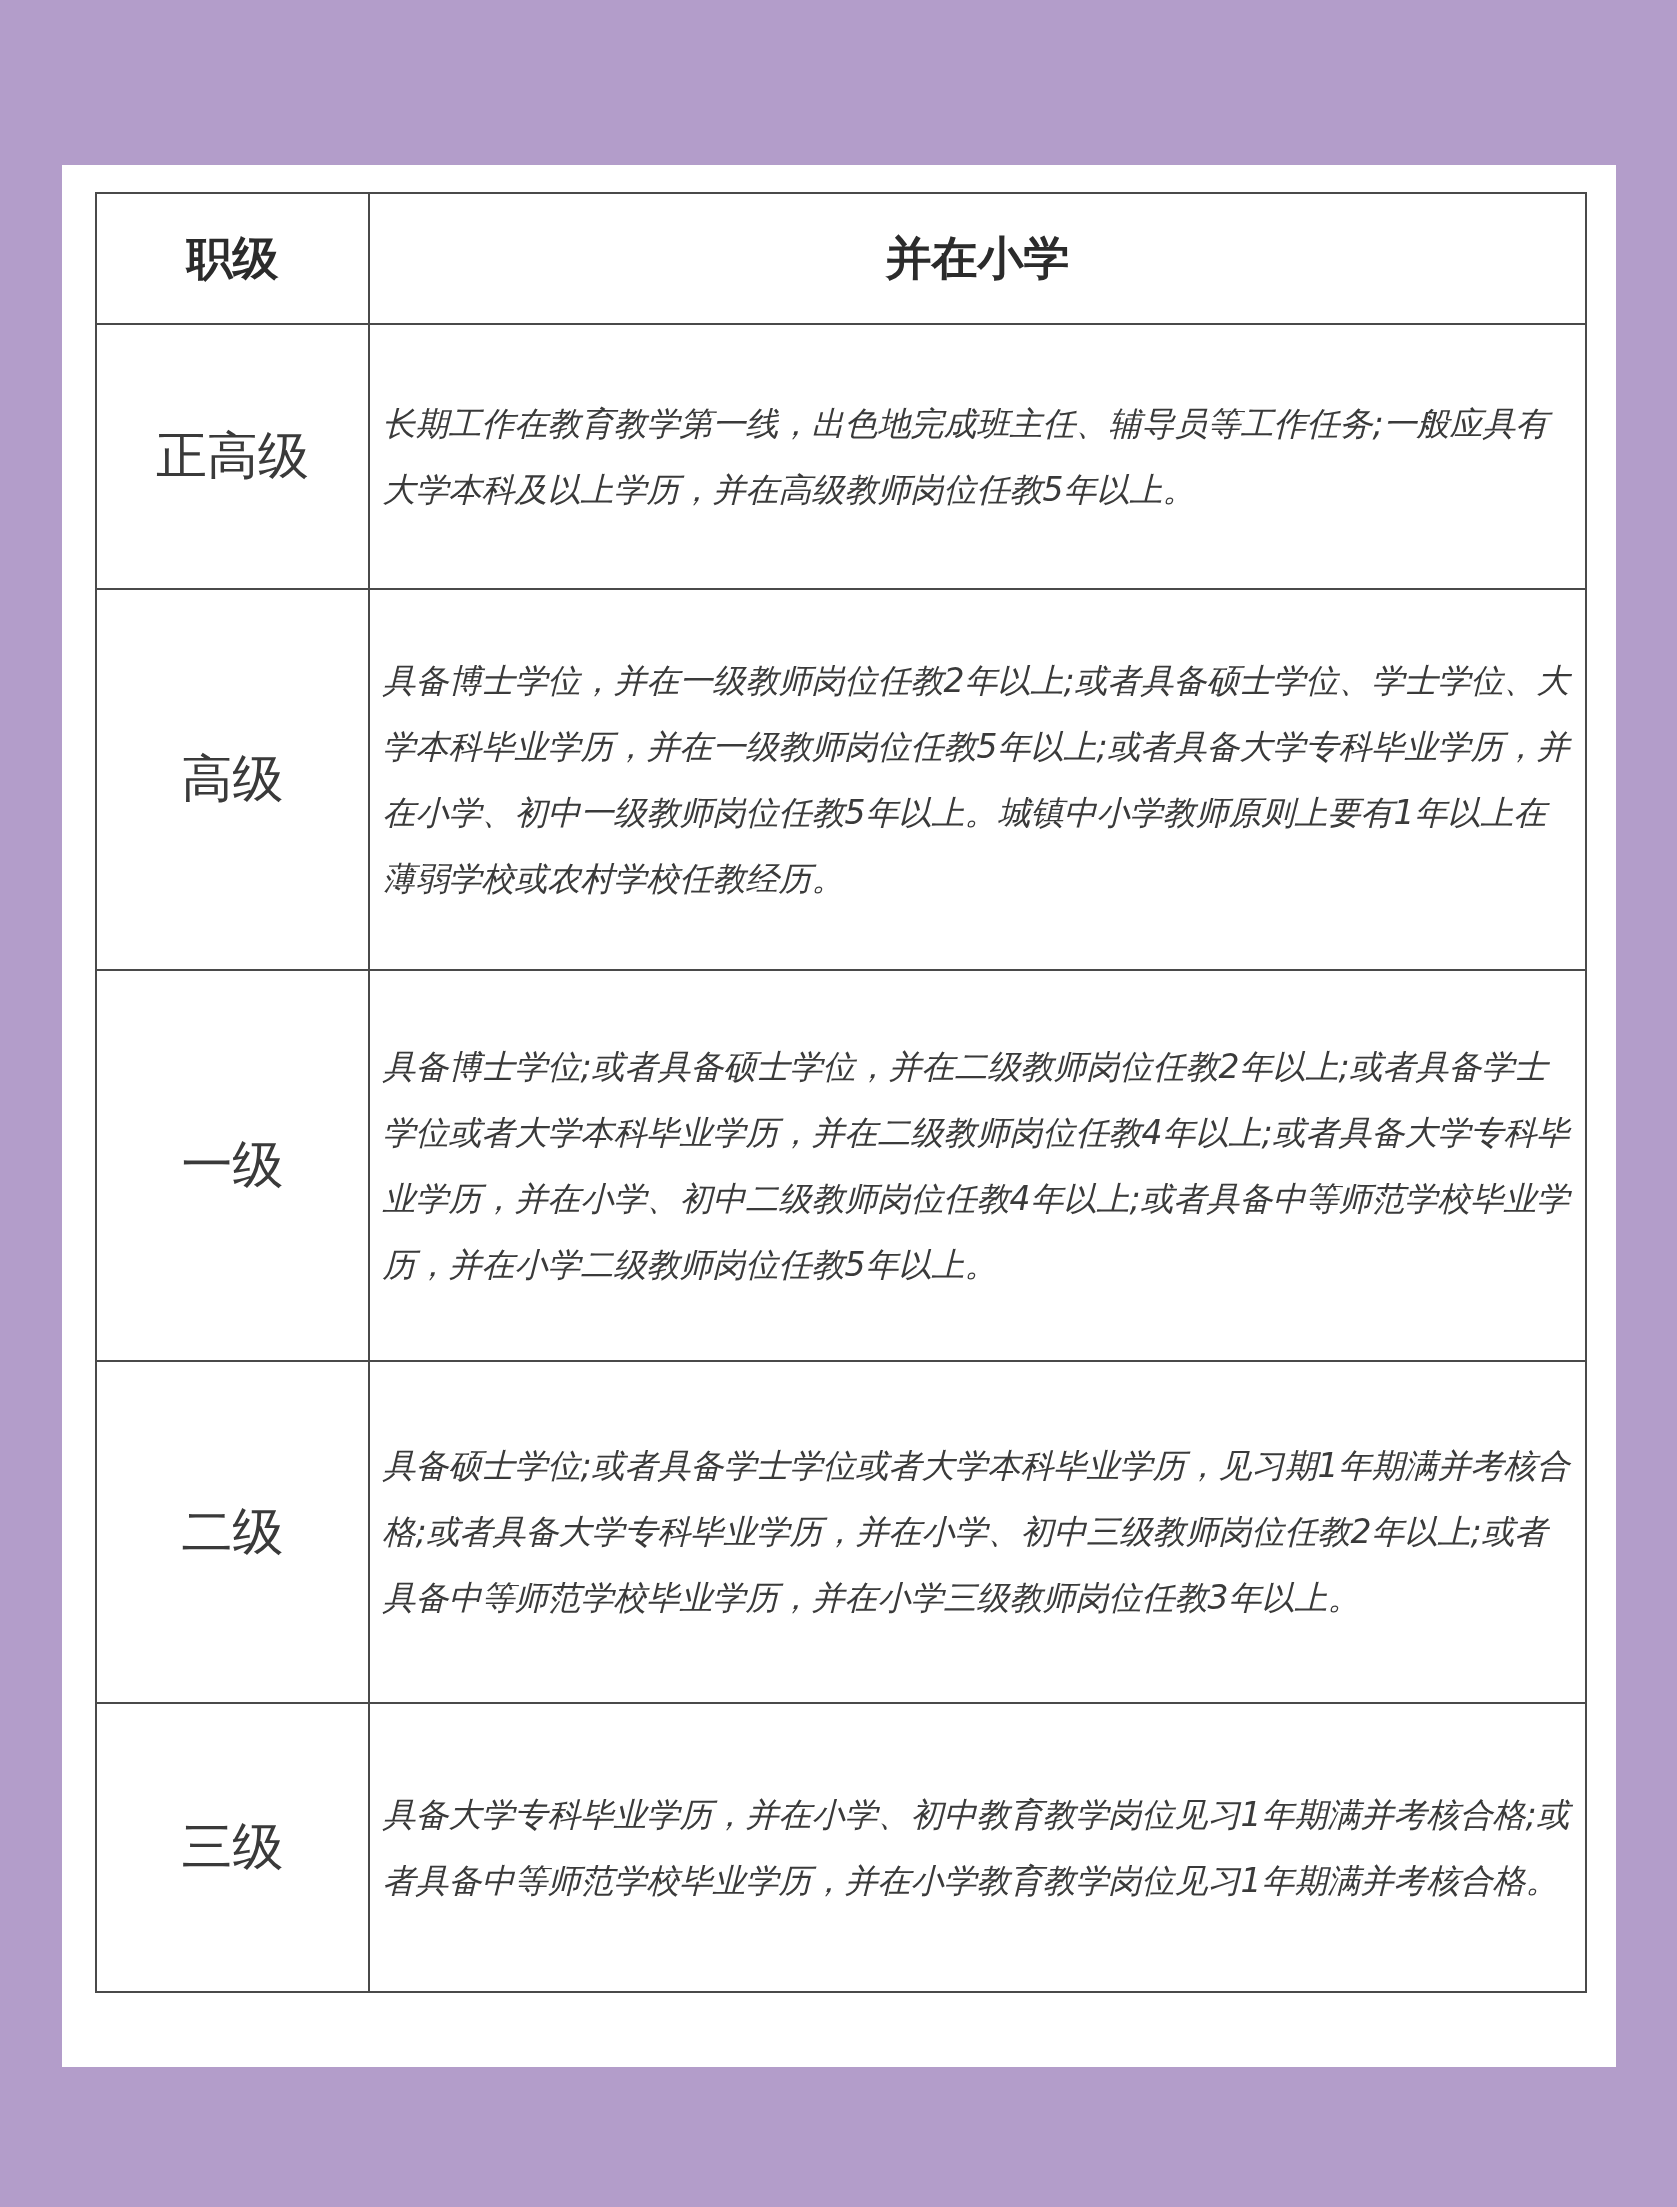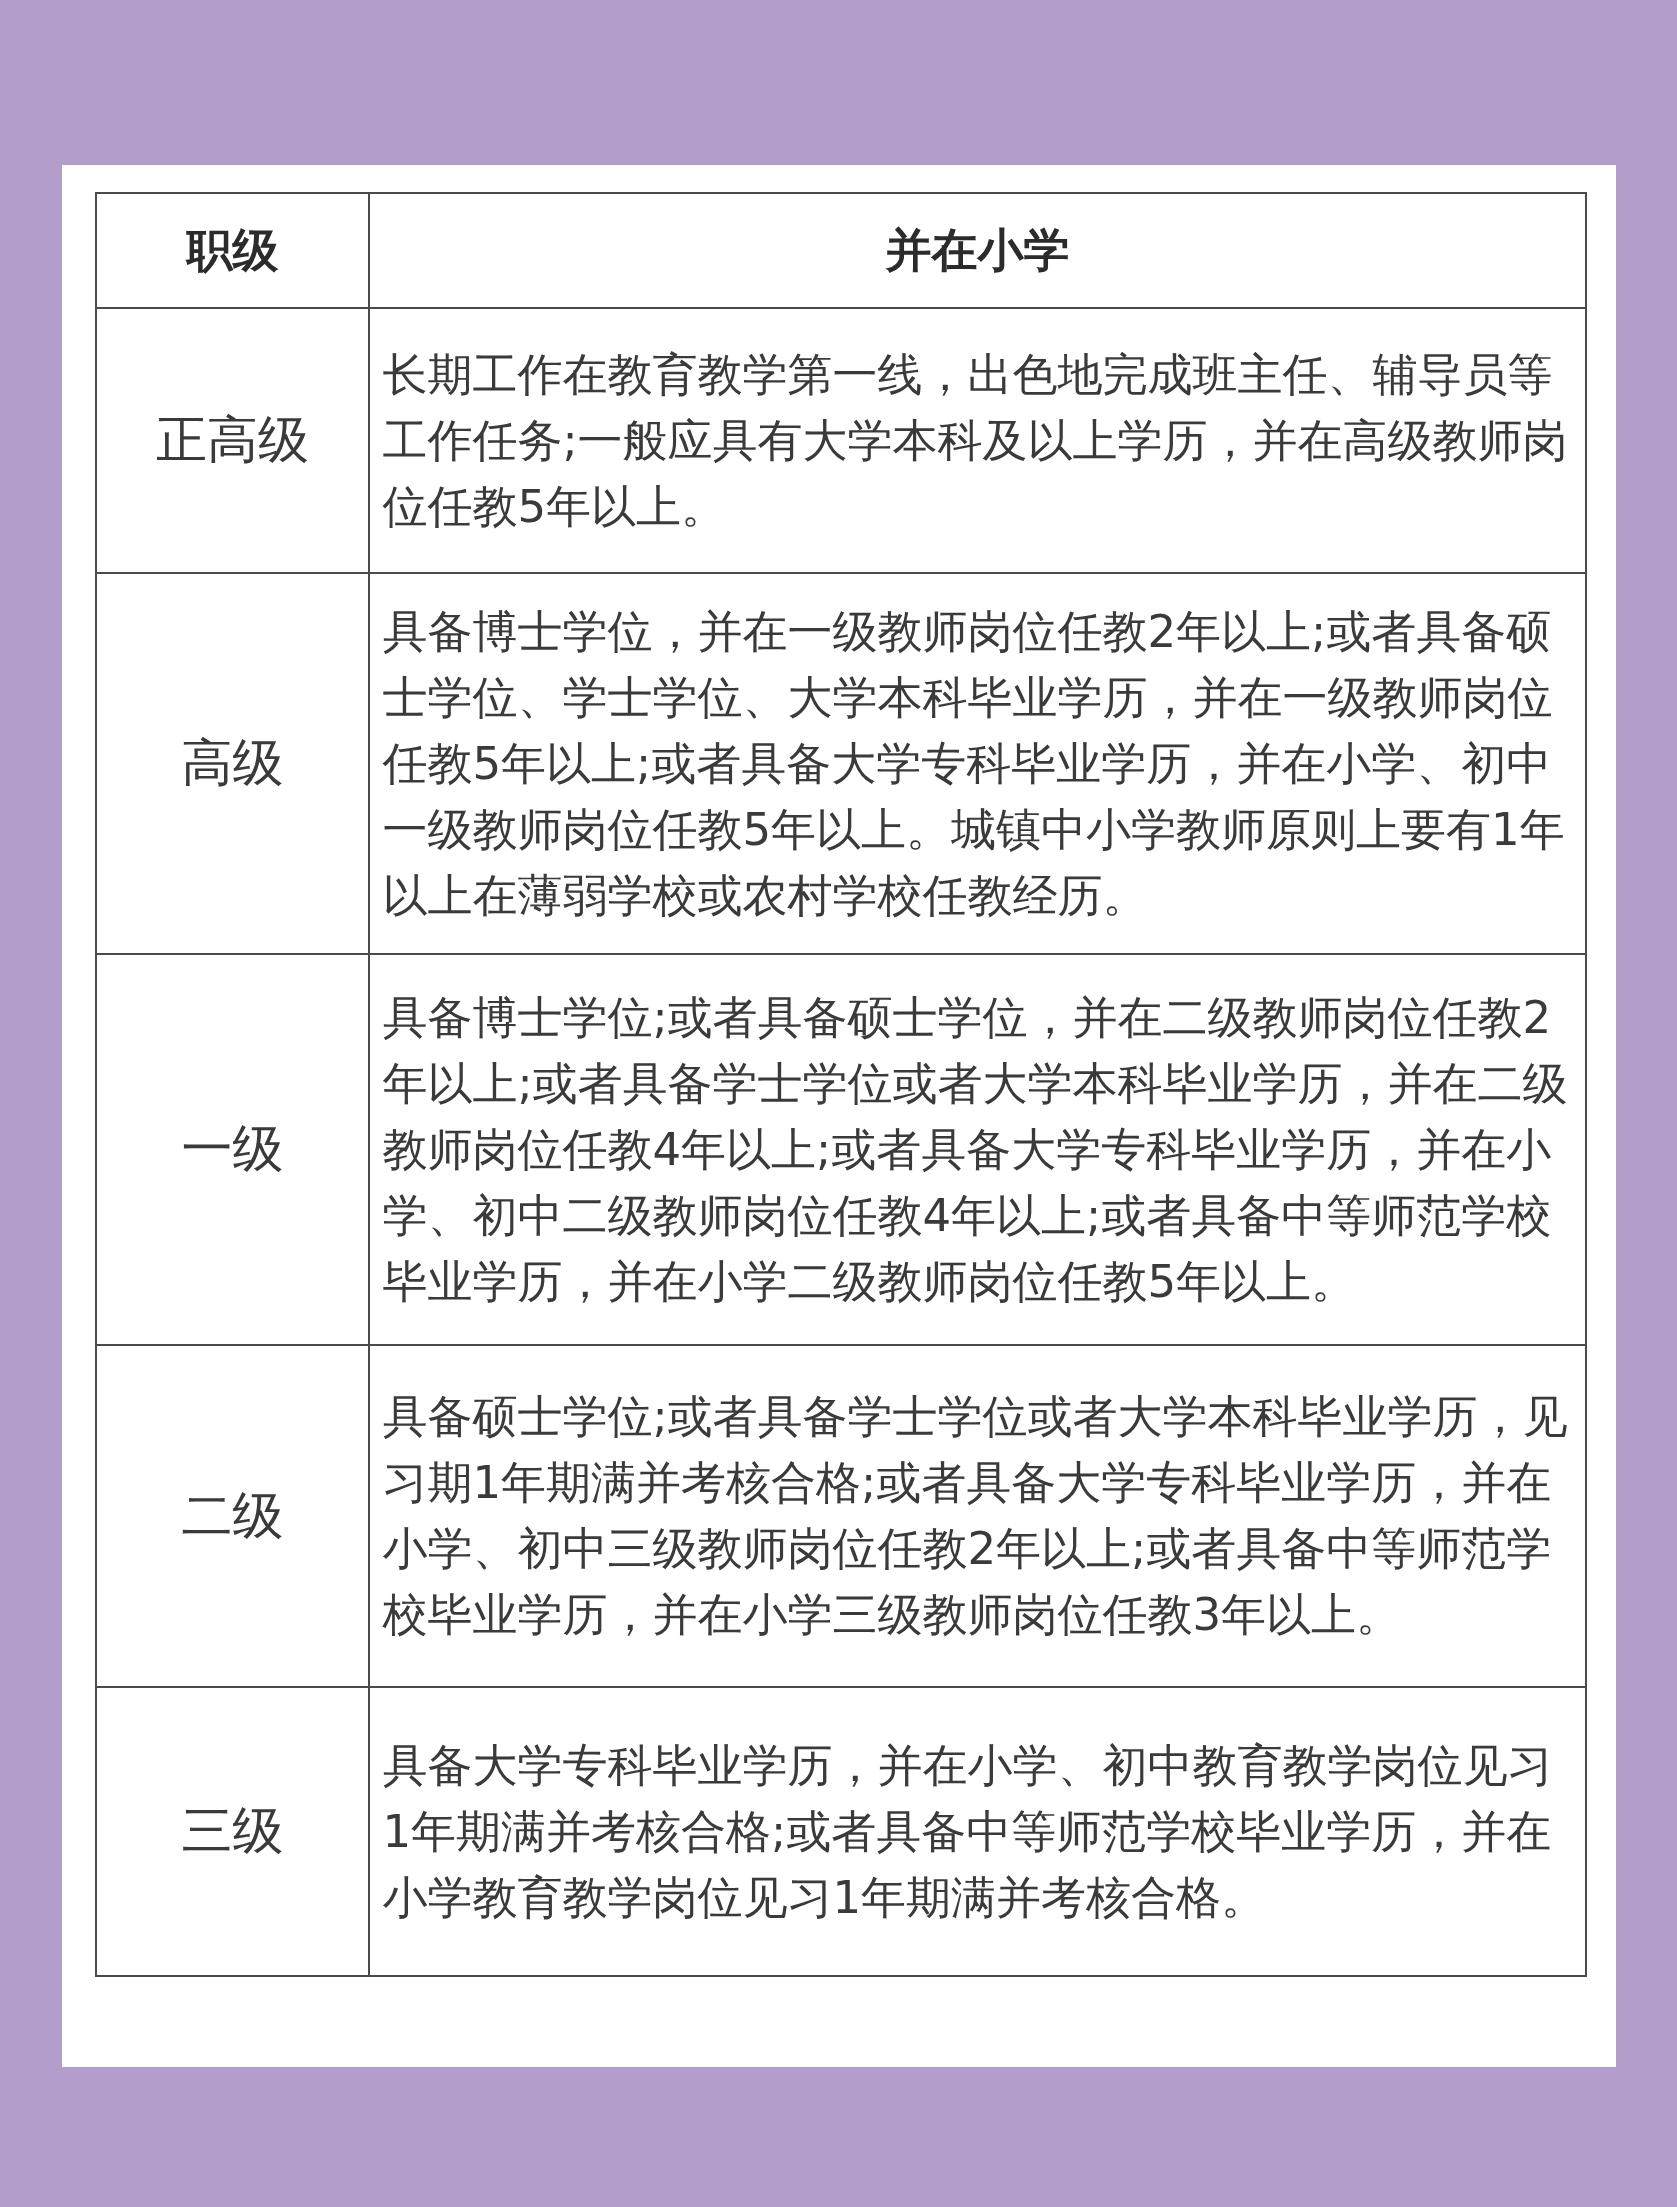--- a/index.html
+++ b/index.html
@@ -23,47 +23,48 @@
     position: absolute;
     left: 33px;  
     top: 27px;   
     width: 1492px;
     border-collapse: collapse;
     table-layout: fixed;
     color: #333333;
   }
   .grade-table td, .grade-table th {
     border: 2.2px solid #4a4a4a;
-    padding: 0;
+    padding: 8px;
   }
   .col-grade { width: 273px; }
   .col-detail { width: auto; }
   .grade-table th {
     height: 113px;
     font-size: 46px;
     font-weight: bold;
     color: #2b2b2b;
     text-align: center;
     vertical-align: middle;
   }
   .grade-cell {
     text-align: center;
     vertical-align: middle;
     font-size: 51px;
     color: #3a3a3a;
   }
   .detail-cell {
     vertical-align: middle;
     text-align: left;
-    font-size: 45px;
+    font-size: 33px;
     line-height: 66px;
     color: #3a3a3a;
     padding: 0 12.4px 0 12.4px !important;
     letter-spacing: 0px;
     word-break: break-all;
+    font-style: italic;
   }
   .r1 { height: 265px; }
   .r2 { height: 381px; }
   .r3 { height: 391px; }
   .r4 { height: 342px; }
   .r5 { height: 289px; }
 </style>
 </head>
 <body>
 

